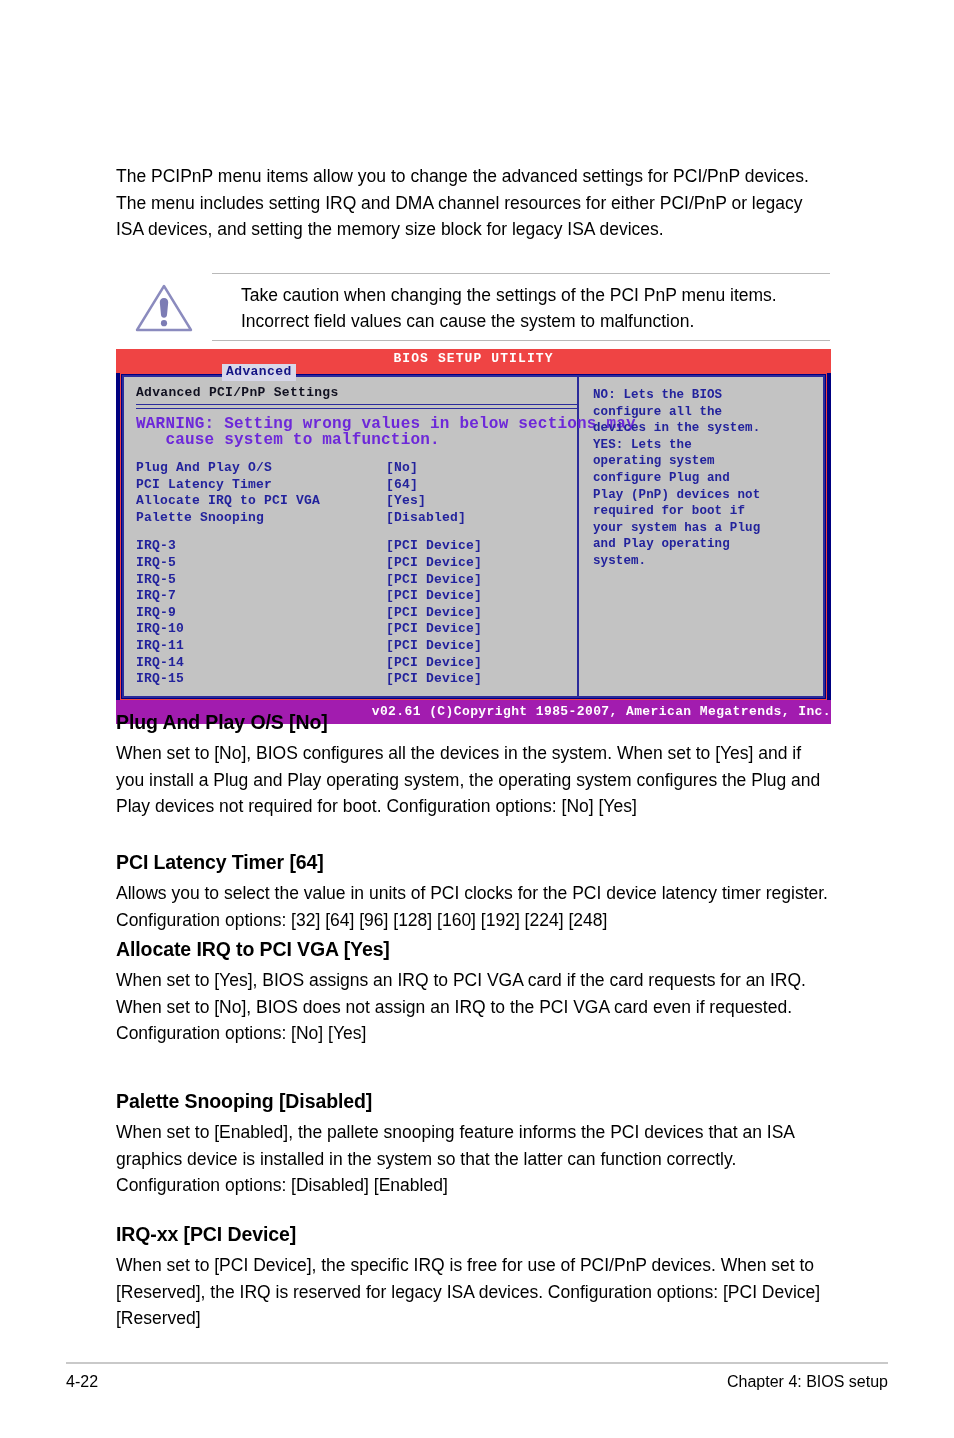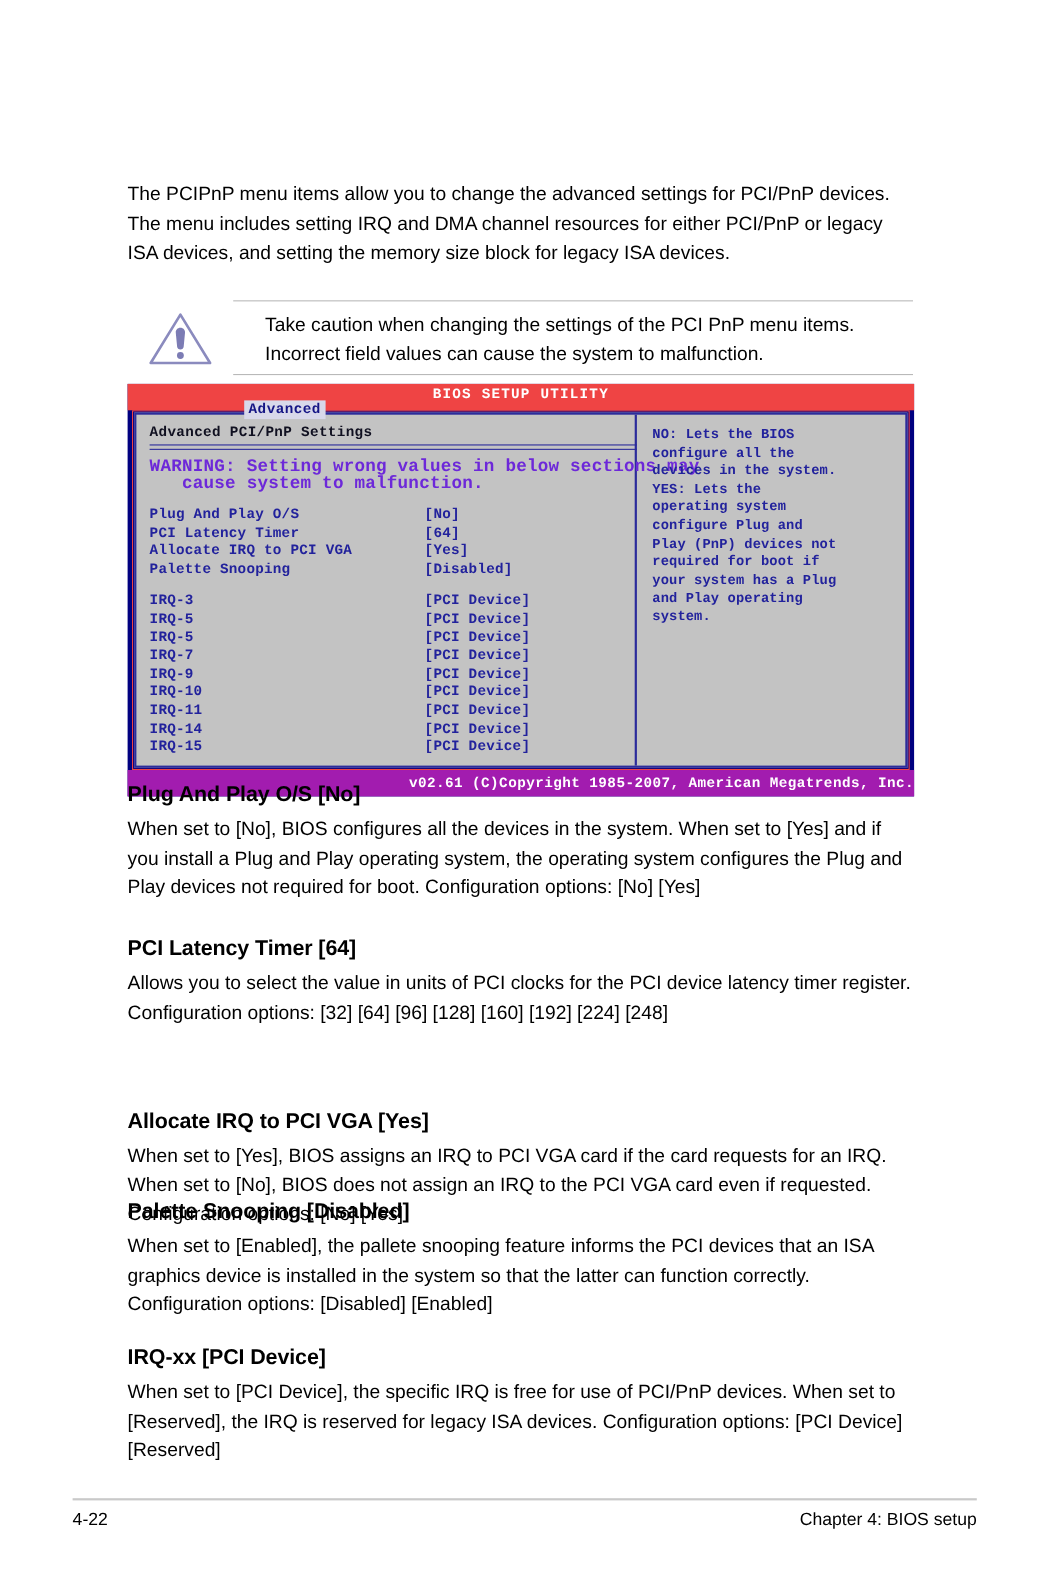--- a/index.html
+++ b/index.html
@@ -338,21 +338,21 @@
   <div class="sub" style="top:693px;margin-top:18px;">
     <h3>Plug And Play O/S [No]</h3>
     <p>When set to [No], BIOS configures all the devices in the system. When set to [Yes] and if you install a Plug and Play operating system, the operating system configures the Plug and Play devices not required for boot. Configuration options: [No] [Yes]</p>
   </div>
 
   <div class="sub" style="top:851px;">
     <h3>PCI Latency Timer [64]</h3>
     <p>Allows you to select the value in units of PCI clocks for the PCI device latency timer register. Configuration options: [32] [64] [96] [128] [160] [192] [224] [248]</p>
   </div>
 
-  <div class="sub" style="top:1008px;">
+  <div class="sub" style="top:938px;">
     <h3>Allocate IRQ to PCI VGA [Yes]</h3>
     <p>When set to [Yes], BIOS assigns an IRQ to PCI VGA card if the card requests for an IRQ. When set to [No], BIOS does not assign an IRQ to the PCI VGA card even if requested. Configuration options: [No] [Yes]</p>
   </div>
 
   <div class="sub" style="top:1090px;">
     <h3>Palette Snooping [Disabled]</h3>
     <p>When set to [Enabled], the pallete snooping feature informs the PCI devices that an ISA graphics device is installed in the system so that the latter can function correctly. Configuration options: [Disabled] [Enabled]</p>
   </div>
 
   <div class="sub" style="top:1223px;">

